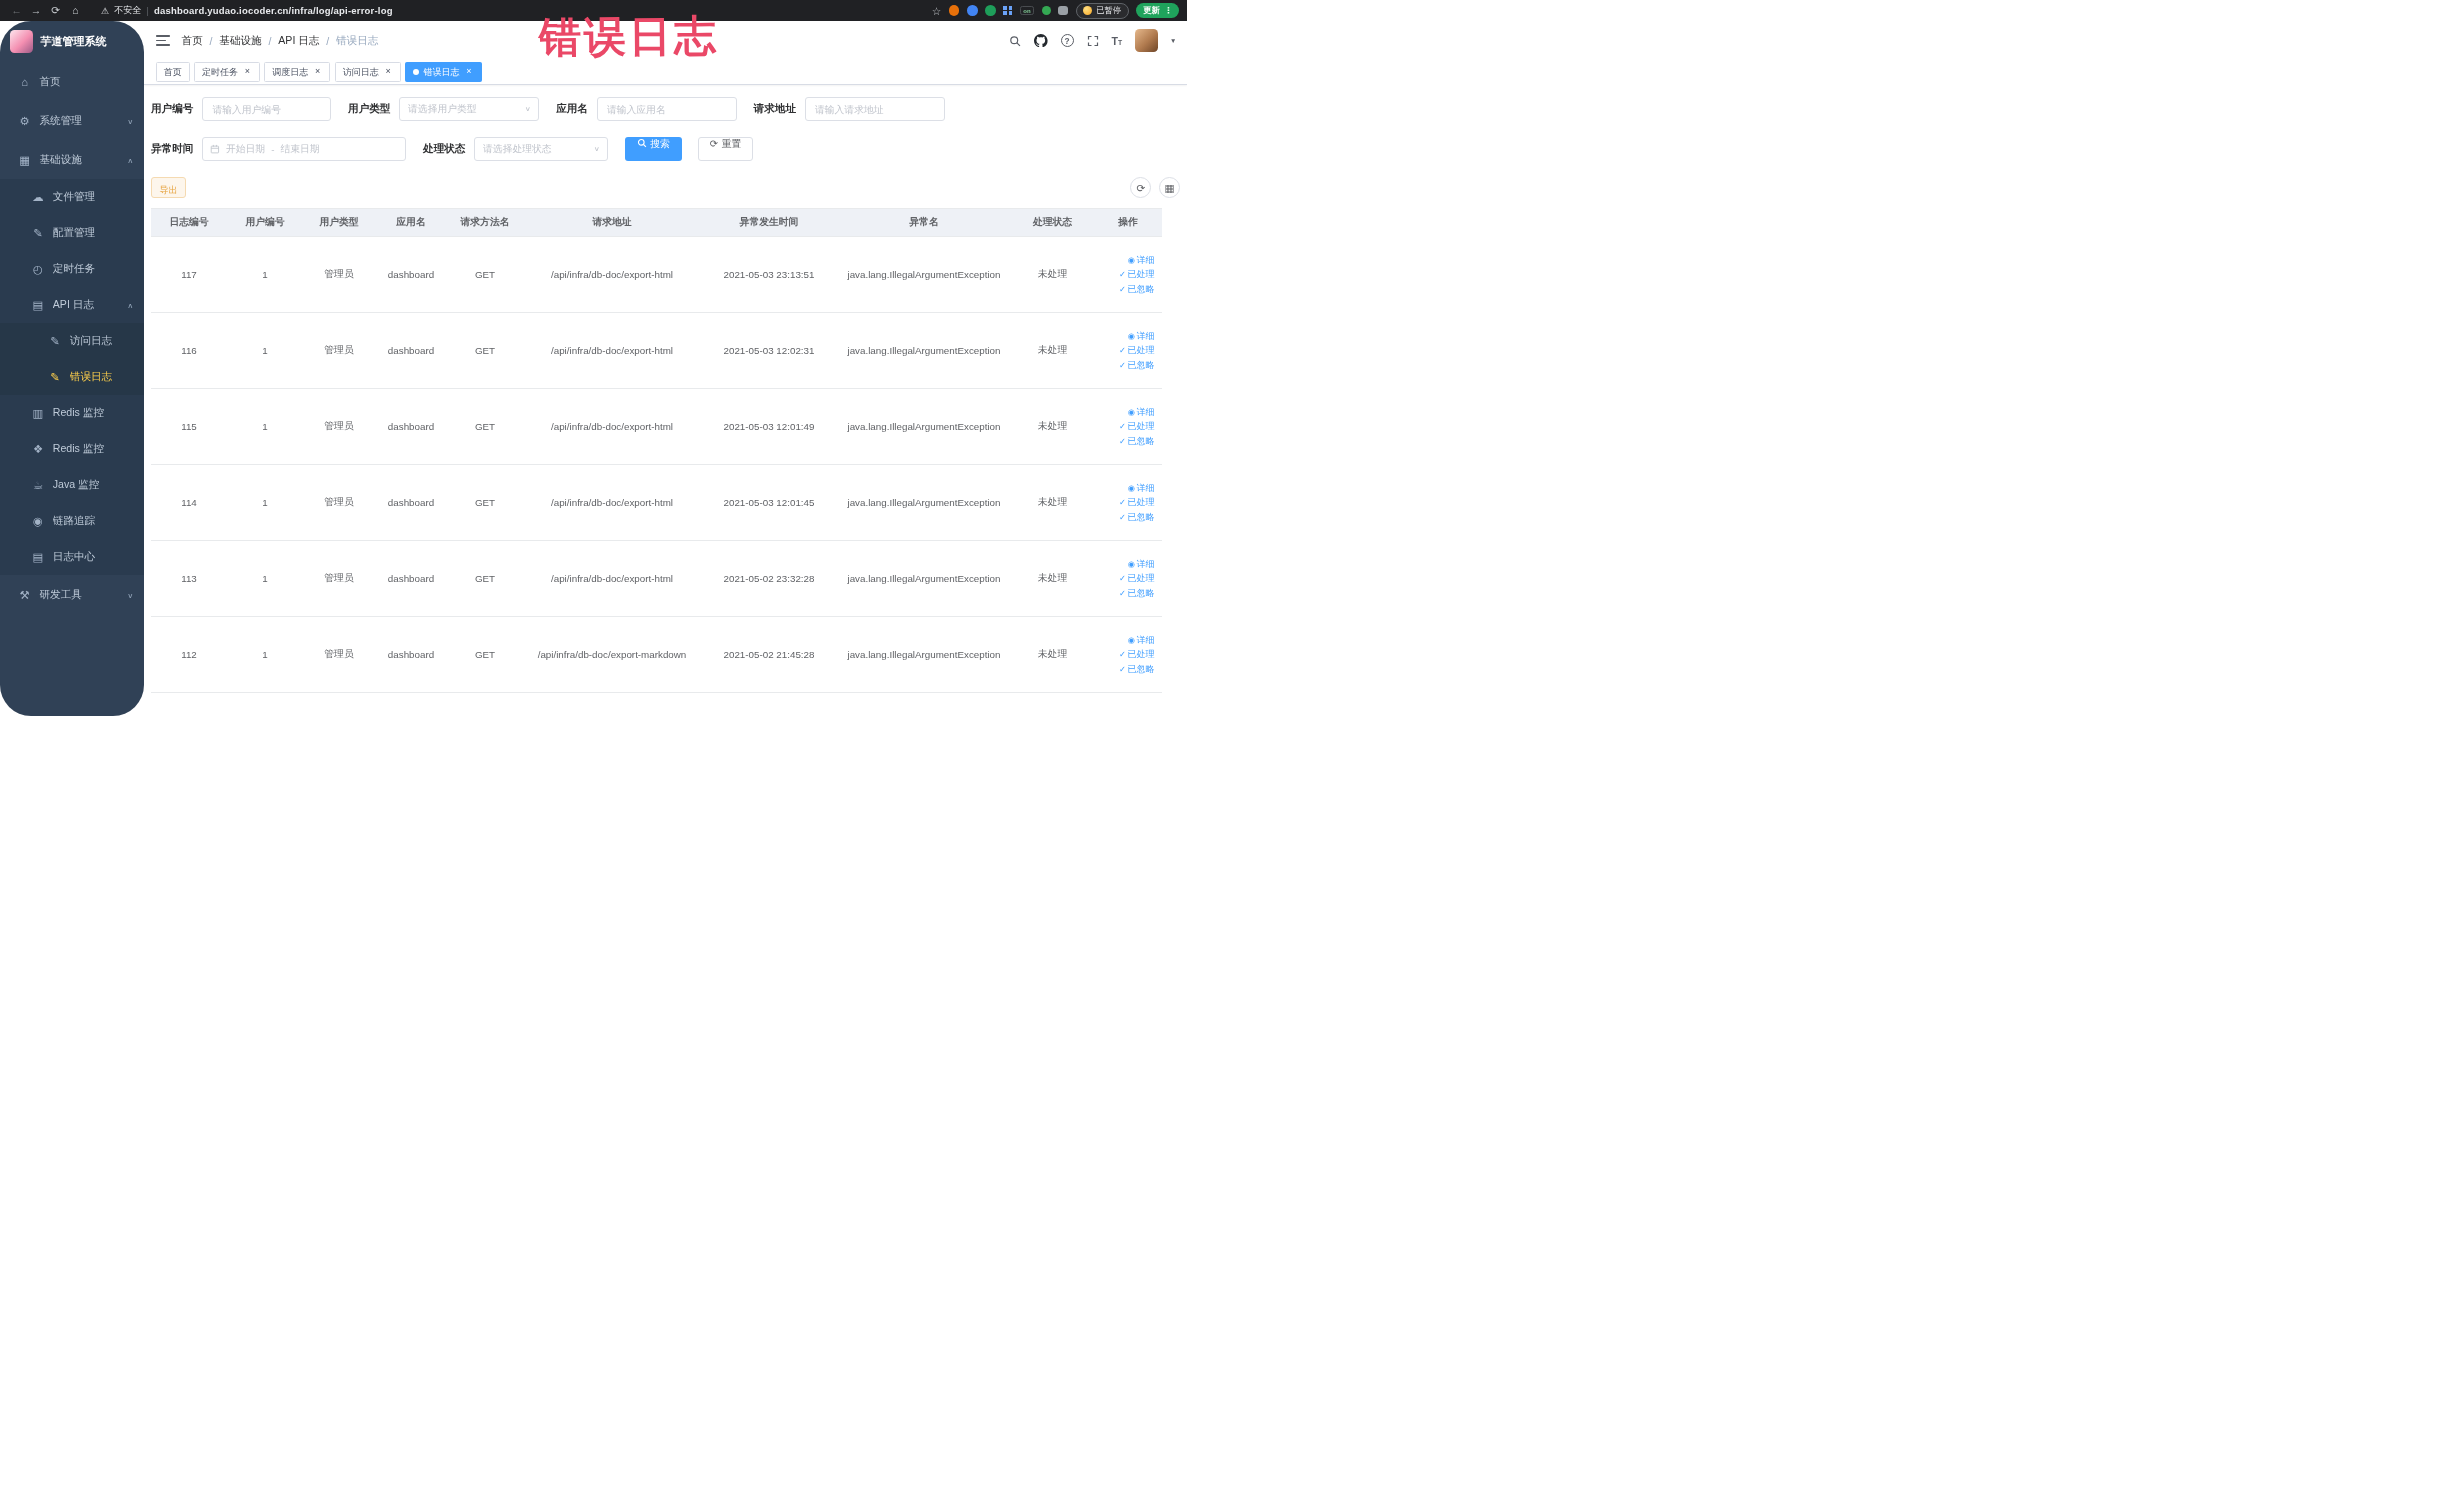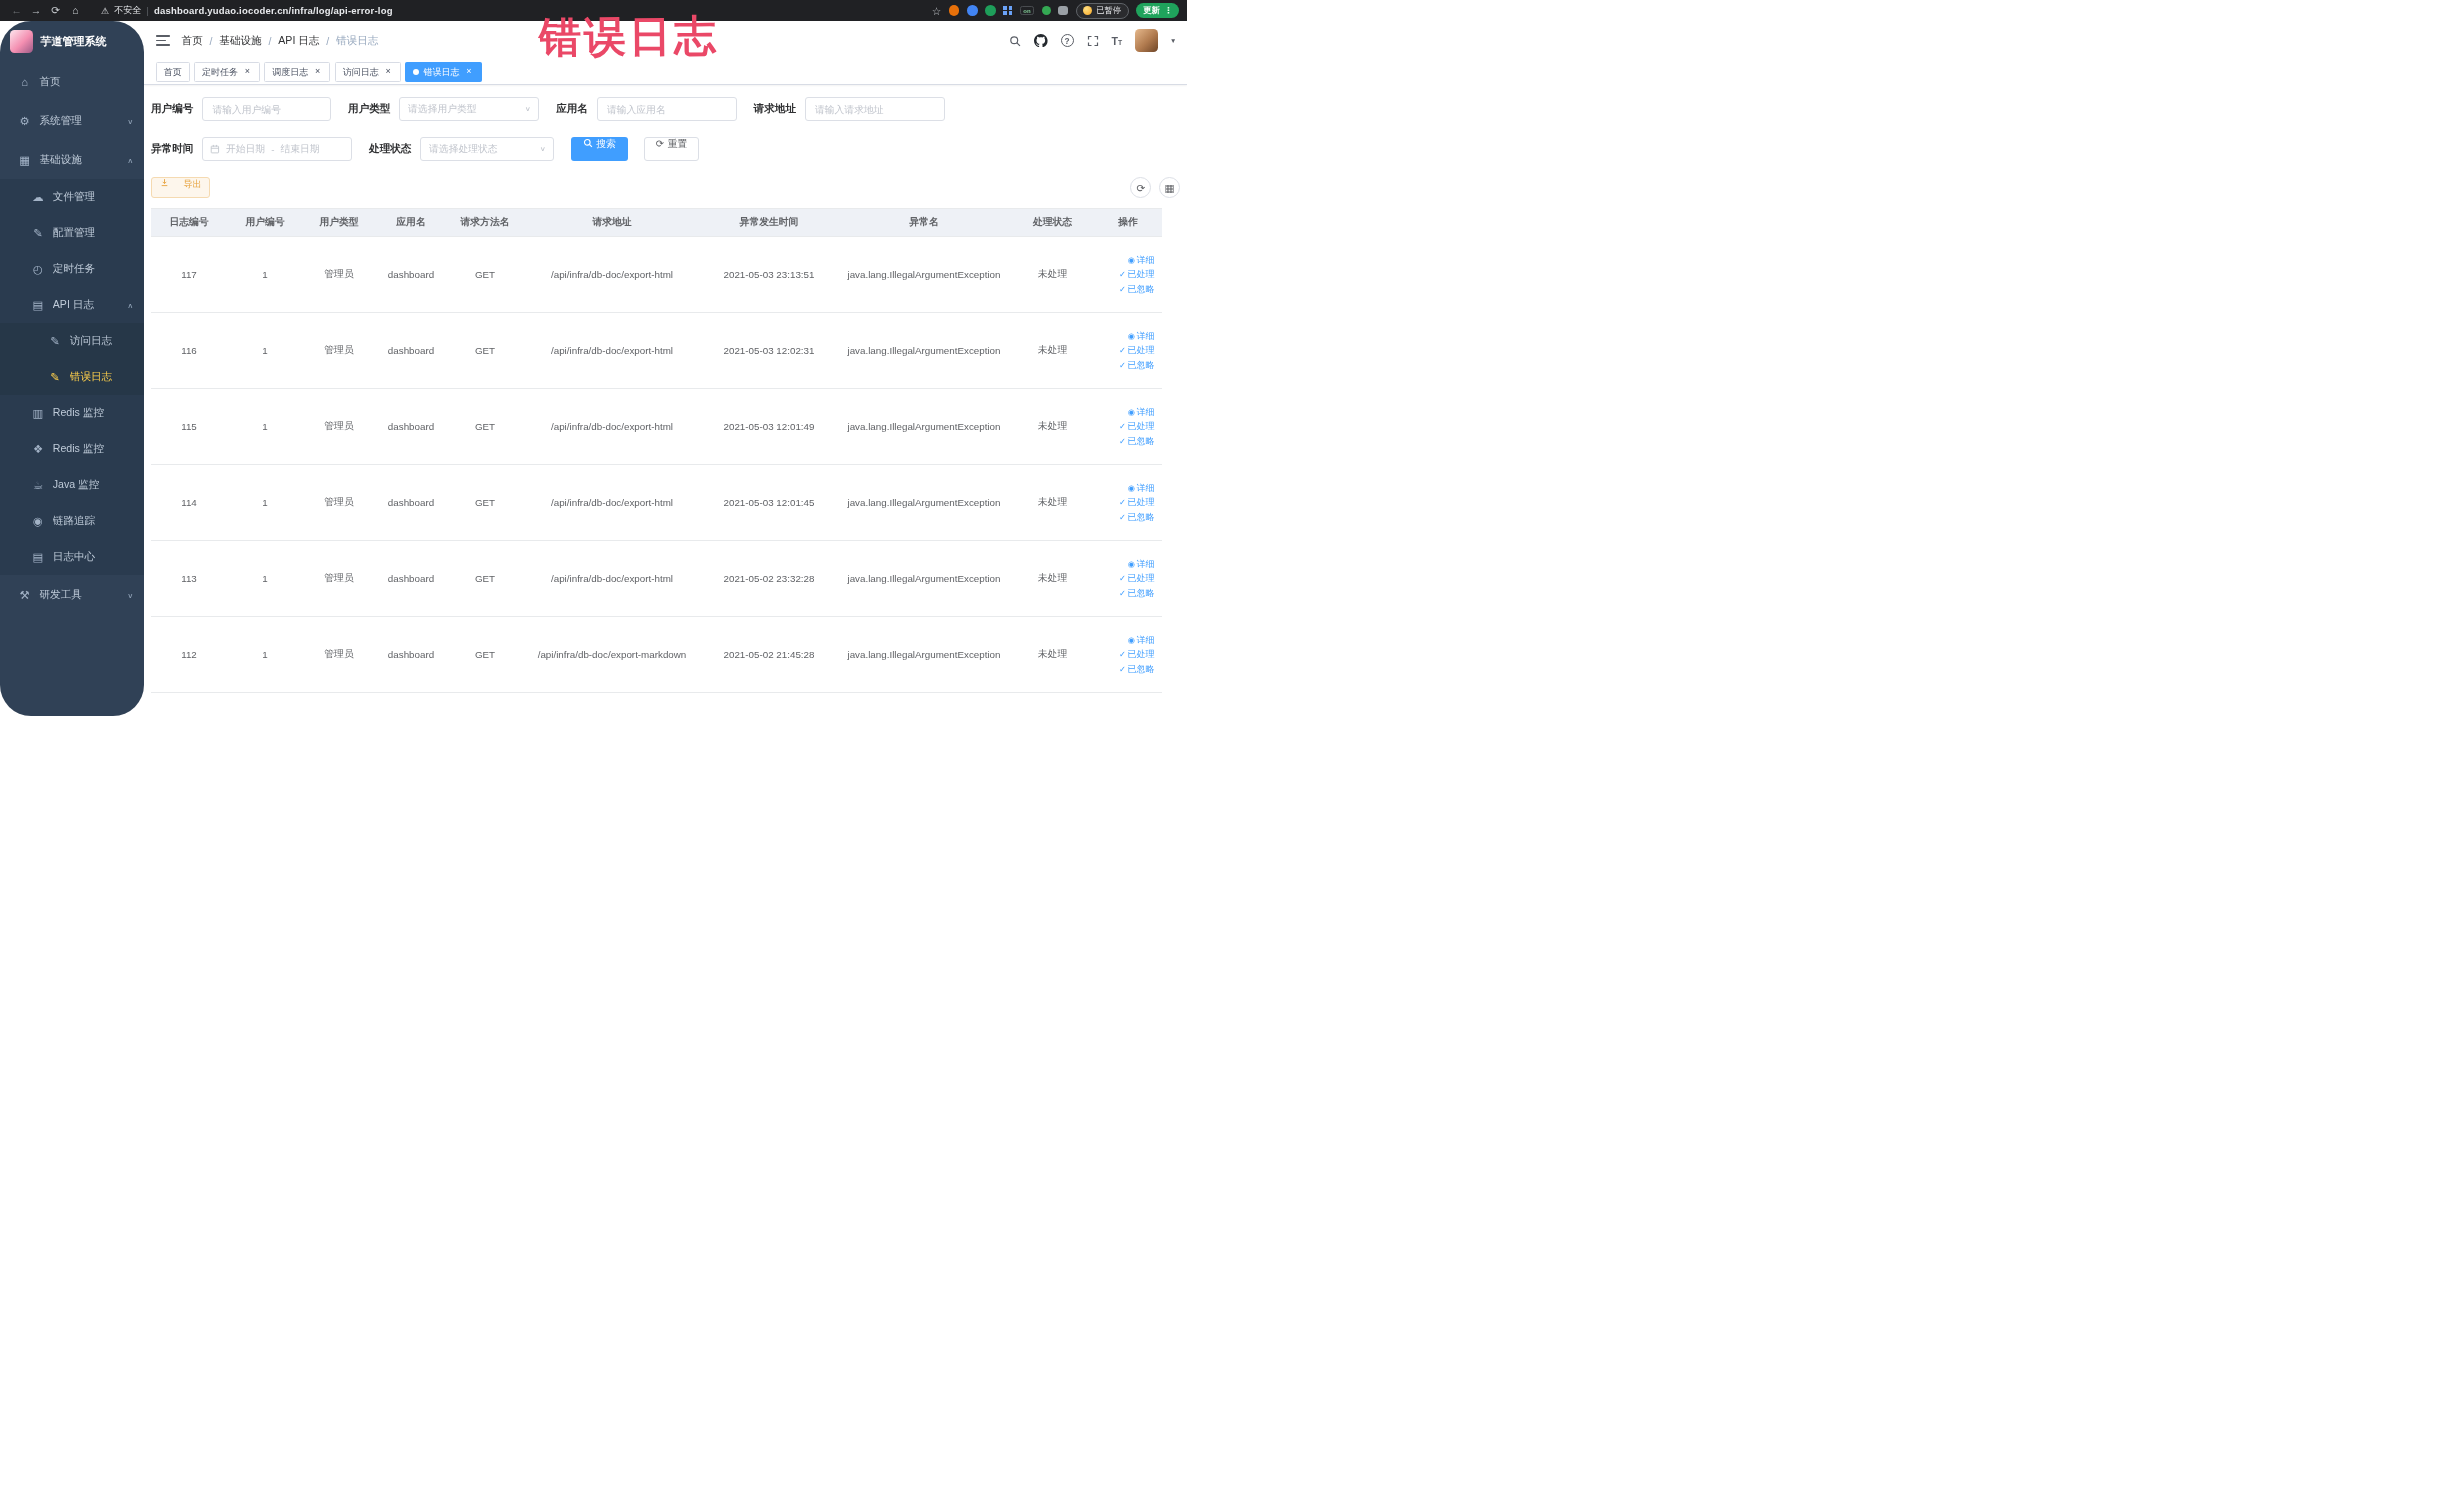--- a/index.html
+++ b/index.html
@@ -74,29 +74,29 @@
   
   .content { flex:1; padding:12px 7px 0; overflow:hidden; }
   .frow { display:flex; align-items:center; margin-bottom:16px; }
   .fitem { display:flex; align-items:center; margin-right:16.7px; }
   .flabel { font-size:10.6px; font-weight:700; color:#303133; margin-right:9px; white-space:nowrap; }
   .tinput { height:24px; border:0.8px solid #dcdfe6; border-radius:3px; padding:0 9px; font-size:9.8px; color:#606266; outline:none; }
   .tinput::placeholder { color:#c0c4cc; }
   .w170{ width:129px; } .w185{ width:140px; }
   .selbox { height:24px; border:0.8px solid #dcdfe6; border-radius:3px; display:flex; align-items:center; justify-content:space-between; padding:0 7.6px; font-size:9.8px; color:#c0c4cc; cursor:pointer; }
   .sel-ch { font-size:8.3px; color:#c0c4cc; transform:scaleY(.8); }
-  .datebox { width:150px; height:24px; border:0.8px solid #dcdfe6; border-radius:3px; display:flex; align-items:center; gap:6px; padding:0 6.8px; font-size:9.8px; color:#c0c4cc; cursor:pointer; }
+  .datebox { width:204px; height:24px; border:0.8px solid #dcdfe6; border-radius:3px; display:flex; align-items:center; gap:6px; padding:0 6.8px; font-size:9.8px; color:#c0c4cc; cursor:pointer; }
   .datebox .sep { color:#c0c4cc; }
   .btn { height:24px; display:inline-flex; align-items:flex-start; gap:3.8px; border-radius:3px; font-size:9.8px; padding:0 10.6px; cursor:pointer; border:0.8px solid transparent; }
   .btn.primary { background:#409eff; color:#fff; }
   .btn.plain { background:#fff; color:#606266; border-color:#dcdfe6; }
   .btn .ric { font-size:9.8px; }
 
   .toolbar { display:flex; align-items:center; margin-bottom:9.8px; }
-  .btn.warn { height:20.4px; background:#fdf6ec; border-color:#f5dab1; color:#e6a23c; font-size:9px; padding:0 7.6px; gap:15px; }
+  .btn.warn { height:20.4px; background:#fdf6ec; border-color:#f5dab1; color:#e6a23c; font-size:9px; padding:0 7.6px; gap:6px;flex-direction:column; }
   .tool-right { margin-left:auto; display:flex; gap:7.6px; }
   .circle-btn { width:21px; height:21px; border-radius:50%; border:0.8px solid #dcdfe6; background:#fff; color:#606266; display:inline-flex; align-items:center; justify-content:center; font-size:10.6px; cursor:pointer; }
 
   
   table { width:1011px; border-collapse:collapse; table-layout:fixed; }
   thead th { background:#eef1f6; height:28px; font-size:9.8px; font-weight:700; color:#606266; border-top:0.8px solid #e8eaec; border-bottom:0.8px solid #e8eaec; text-align:center; }
   tbody td { height:76px; font-size:9.8px; color:#606266; text-align:center; border-bottom:0.8px solid #e8eaec; padding:0 3.8px; overflow:hidden; }
   td.act-cell { text-align:right; padding-right:7.6px; }
   .act { display:block; color:#409eff; font-size:9px; line-height:14.4px; text-decoration:none; cursor:pointer; white-space:nowrap; }
   .act-ic { font-size:8.3px; margin-right:1.5px; }

